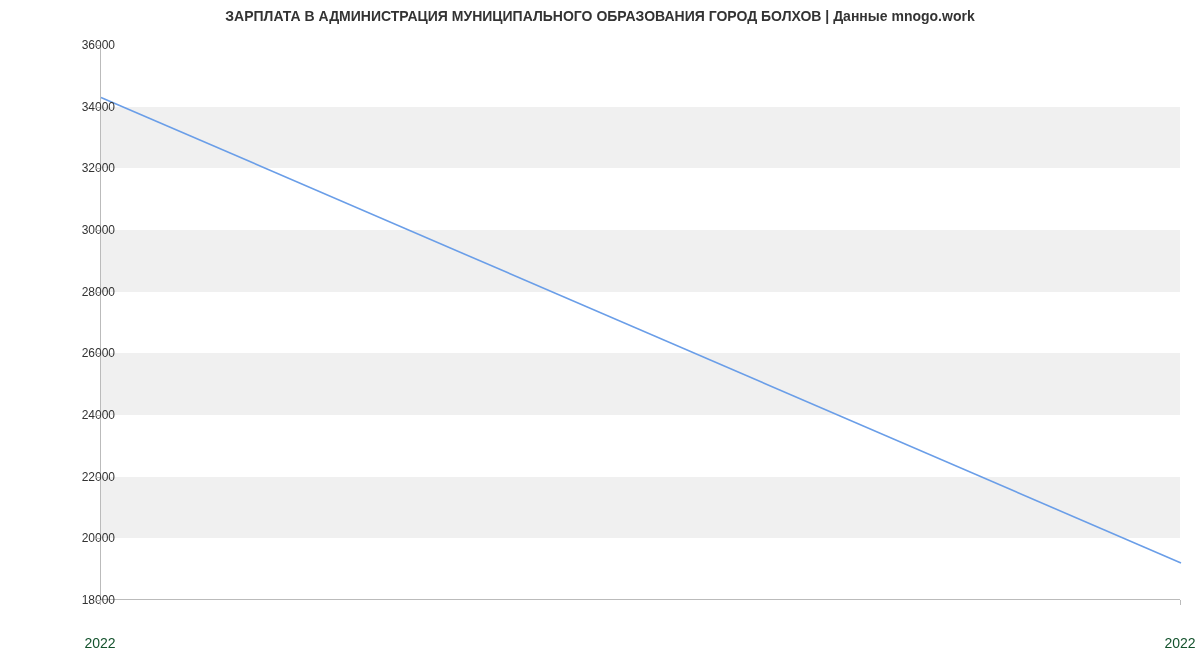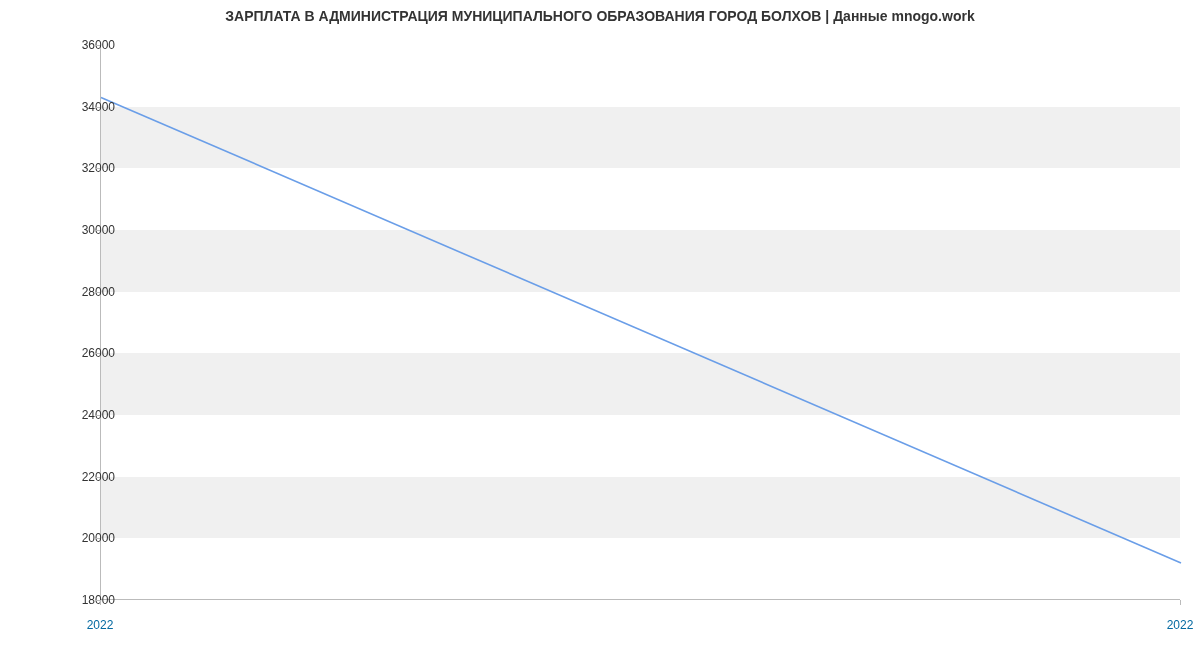--- a/index.html
+++ b/index.html
@@ -53,24 +53,24 @@
   }
   .y-tick-mark {
     position: absolute;
     left: 95px;
     width: 5px;
     height: 1px;
     background: #bbb;
   }
   .x-tick {
     position: absolute;
-    top: 618px;
+    top: 635px;
     transform: translateX(-50%);
-    font-size: 12px;
-    color: #0369a1;
+    font-size: 14px;
+    color: #14532d;
   }
   .x-tick-mark {
     position: absolute;
     top: 600px;
     width: 1px;
     height: 5px;
     background: #bbb;
   }
   svg.line-layer {
     position: absolute;

